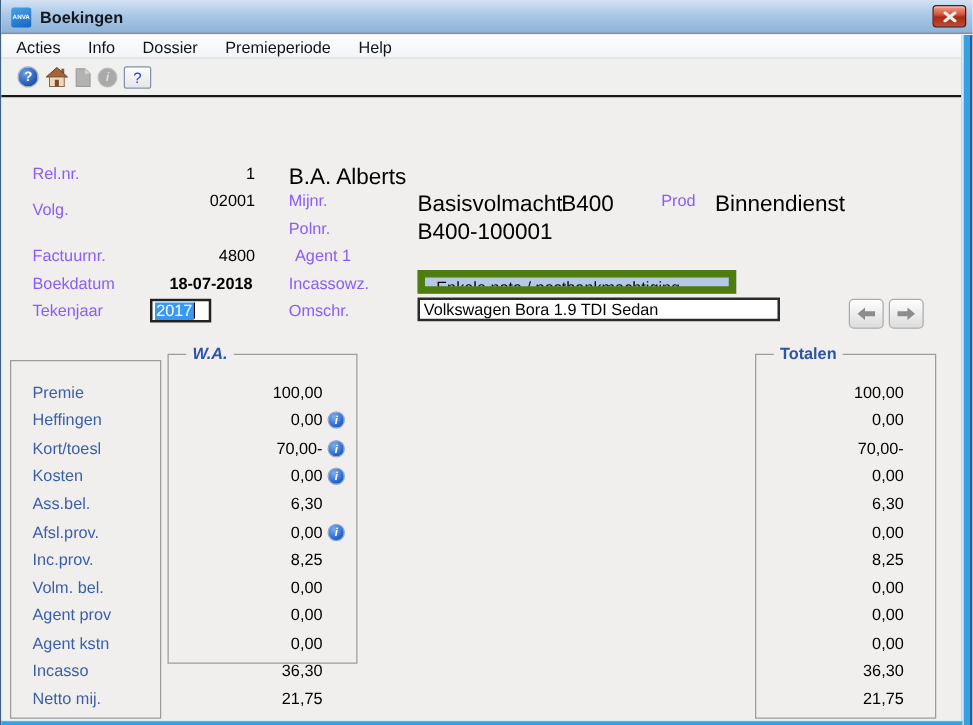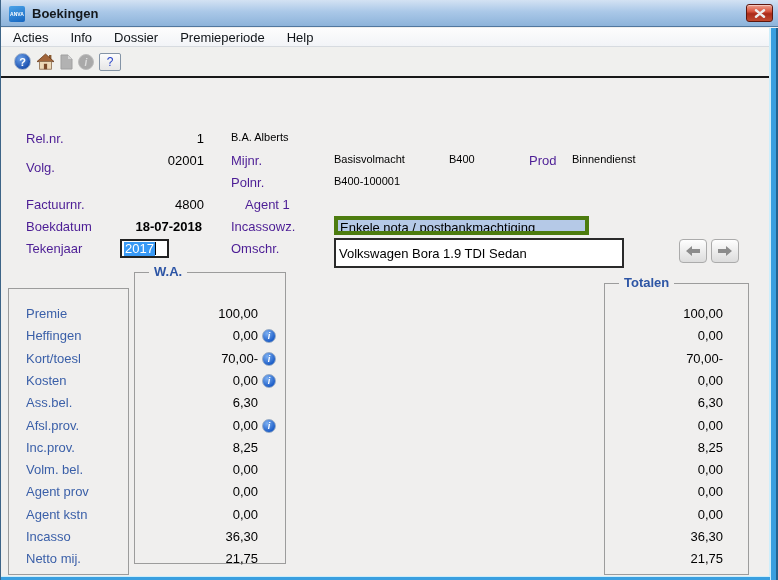--- a/index.html
+++ b/index.html
@@ -44,28 +44,28 @@
     text-align:center; line-height:16px; }
   .divider { position:absolute; top:76px; left:0; width:769px; height:2px; background:#181818; }
 
   
   .content-bg { position:absolute; top:78px; left:0; width:769px; height:498px; background:#f0efee; }
 
   .group-box { position:absolute; border:1px solid #9c9c9c; }
   .group-title { position:absolute; top:-9px; background:#f0efee; padding:0 5px;
     color:#2d55a5; font-weight:bold; font-size:13px; white-space:nowrap; }
 
-  .lbl { position:absolute; font-size:13px; color:#4c1d95; white-space:nowrap; }
-  .val { position:absolute; font-size:11px; color:#000; white-space:nowrap; }
+  .lbl { position:absolute; font-size:13px; color:#8b5cf6; white-space:nowrap; }
+  .val { position:absolute; font-size:18px; color:#000; white-space:nowrap; }
   .val-r { position:absolute; font-size:13px; color:#000; text-align:right; }
 
   .field-highlight { position:absolute; left:333px; top:216px; width:255px; height:19px;
-    background:#b5c9e7; border:4px solid #4d7c0f; font-size:13px; color:#000;
-    line-height:15px; padding-left:2px; white-space:nowrap; overflow:hidden; }
-  .field-input { position:absolute; left:333px; top:238px; width:290px; height:30px;
+    background:#b5c9e7; border:6px solid #4d7c0f; font-size:13px; color:#000;
+    line-height:15px; padding-left:9px; white-space:nowrap; overflow:hidden; }
+  .field-input { position:absolute; left:333px; top:238px; width:290px; height:19px;
     background:#fff; border:2px solid #2a2a2a; font-size:13px; color:#000;
     font-family:"Liberation Sans", sans-serif; padding:0 0 0 3px; }
   .year-input { position:absolute; left:119px; top:239px; width:49px; height:19px;
     background:#fff; border:2px solid #222; display:flex; align-items:center; padding-left:2px; }
   .year-sel { background:#3899f5; color:#fff; font-size:13px; line-height:14px; padding:0 1px; }
   .caret { width:1px; height:13px; background:#000; }
 
   .nav-btn { position:absolute; width:28px; height:24px; border:1px solid #ababab; border-radius:4px;
     background:linear-gradient(180deg,#fefefe,#dcdcdc); display:flex; align-items:center; justify-content:center; }
 
@@ -141,21 +141,21 @@
   <span class="val" style="left:333px; top:153px;">Basisvolmacht</span>
   <span class="val" style="left:448px; top:153px;">B400</span>
   <span class="lbl" style="left:528px; top:153px;">Prod</span>
   <span class="val" style="left:571px; top:153px;">Binnendienst</span>
 
   <span class="lbl" style="left:230px; top:175px;">Polnr.</span>
   <span class="val" style="left:333px; top:175px;">B400-100001</span>
 
   <span class="lbl" style="left:25px; top:197px;">Factuurnr.</span>
   <span class="val-r" style="left:120px; top:197px; width:83px;">4800</span>
-  <span class="lbl" style="left:244px; top:197px;">Agent 1</span>
+  <span class="lbl" style="left:235px; top:197px;">Agent 1</span>
 
   <span class="lbl" style="left:25px; top:219px;">Boekdatum</span>
   <span class="val-r" style="left:118px; top:219px; width:83px;font-weight:bold;">18-07-2018</span>
   <span class="lbl" style="left:230px; top:219px;">Incassowz.</span>
   <div class="field-highlight">Enkele nota / postbankmachtiging</div>
 
   <span class="lbl" style="left:25px; top:241px;text-align:center;">Tekenjaar</span>
   <div class="year-input">
     <span class="year-sel">2017</span>
     <span class="caret"></span>
@@ -168,21 +168,21 @@
       <path d="M15 4 H7 V1 L1 6 L7 11 V8 H15 Z" fill="#8c8c8c"></path>
     </svg>
   </div>
   <div class="nav-btn" style="left:710px; top:239px;">
     <svg width="16" height="12" viewBox="0 0 16 12">
       <path d="M1 4 H9 V1 L15 6 L9 11 V8 H1 Z" fill="#8c8c8c"></path>
     </svg>
   </div>
 
   <div class="group-box" style="left:7px; top:288px; width:121px; height:287px;"></div>
-  <div class="group-box" style="left:133px; top:272px; width:152px; height:292px;">
+  <div class="group-box" style="left:133px; top:283px; width:152px; height:248px;font-style:italic;">
     <span class="group-title" style="left:14px;">W.A.</span>
   </div>
   <div class="group-box" style="left:603px; top:283px; width:145px; height:292px;">
     <span class="group-title" style="left:14px;">Totalen</span>
   </div>
 
   <div id="ledger-rows">
       <div class="ledger-row" style="top: 303px;">
       <span class="row-label">Premie</span>
       <span class="wa-val">100,00</span>

